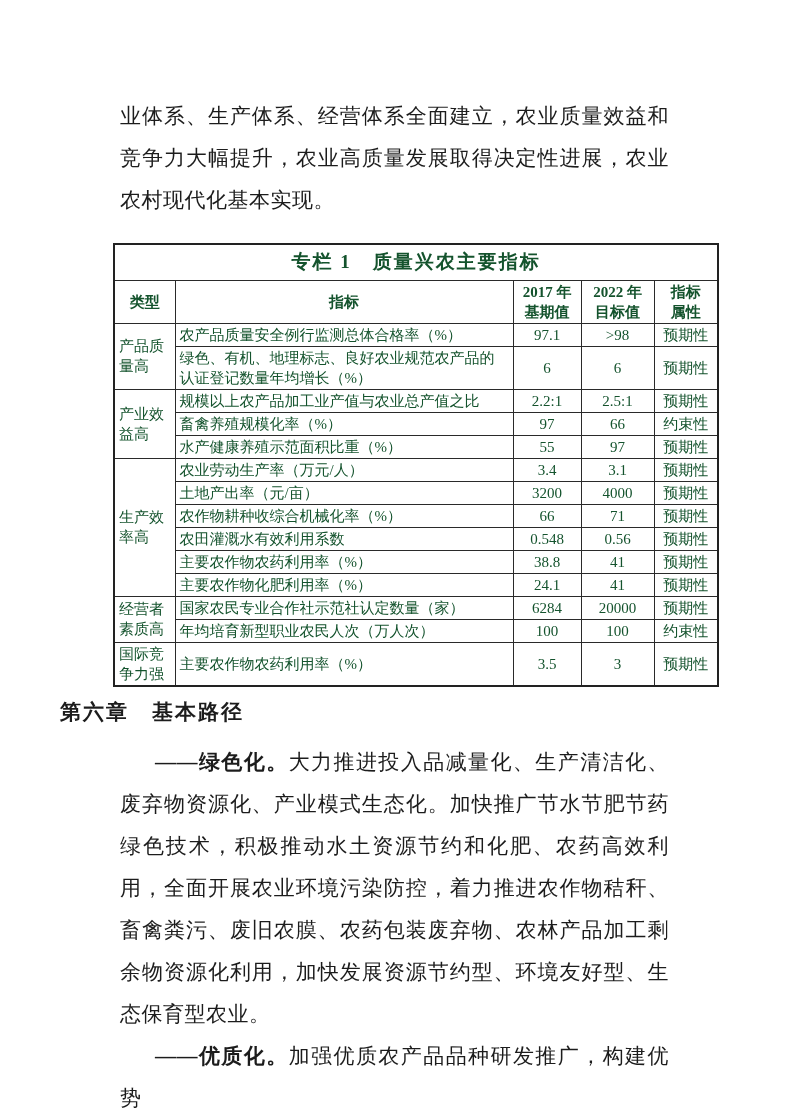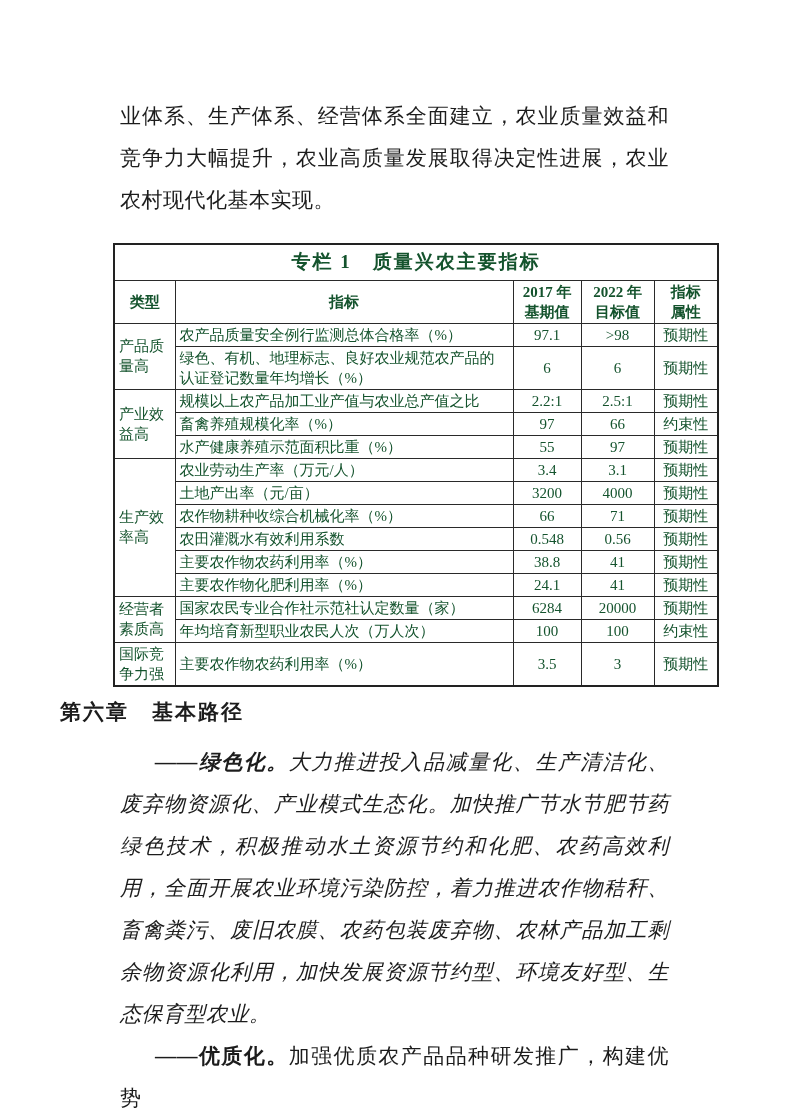--- a/index.html
+++ b/index.html
@@ -70,21 +70,21 @@
 
   
   .body-paragraphs { margin: 0 118px 0 120px; }
   .body-paragraphs p {
     font-size: 21px;
     line-height: 42px;
     text-align: justify;
     letter-spacing: 0.5px;
     text-indent: 35px;
   }
-  .body-paragraphs p:first-child { margin-top: 14px; font-style: italic; }
+  .body-paragraphs p:first-child { margin-top: 14px; }
   .lead { font-weight: bold; }
 </style>
 </head>
 <body>
 
 <div class="page">
 
   <p class="intro">业体系、生产体系、经营体系全面建立，农业质量效益和竞争力大幅提升，农业高质量发展取得决定性进展，农业农村现代化基本实现。</p>
 
   <table class="indicator-table">

